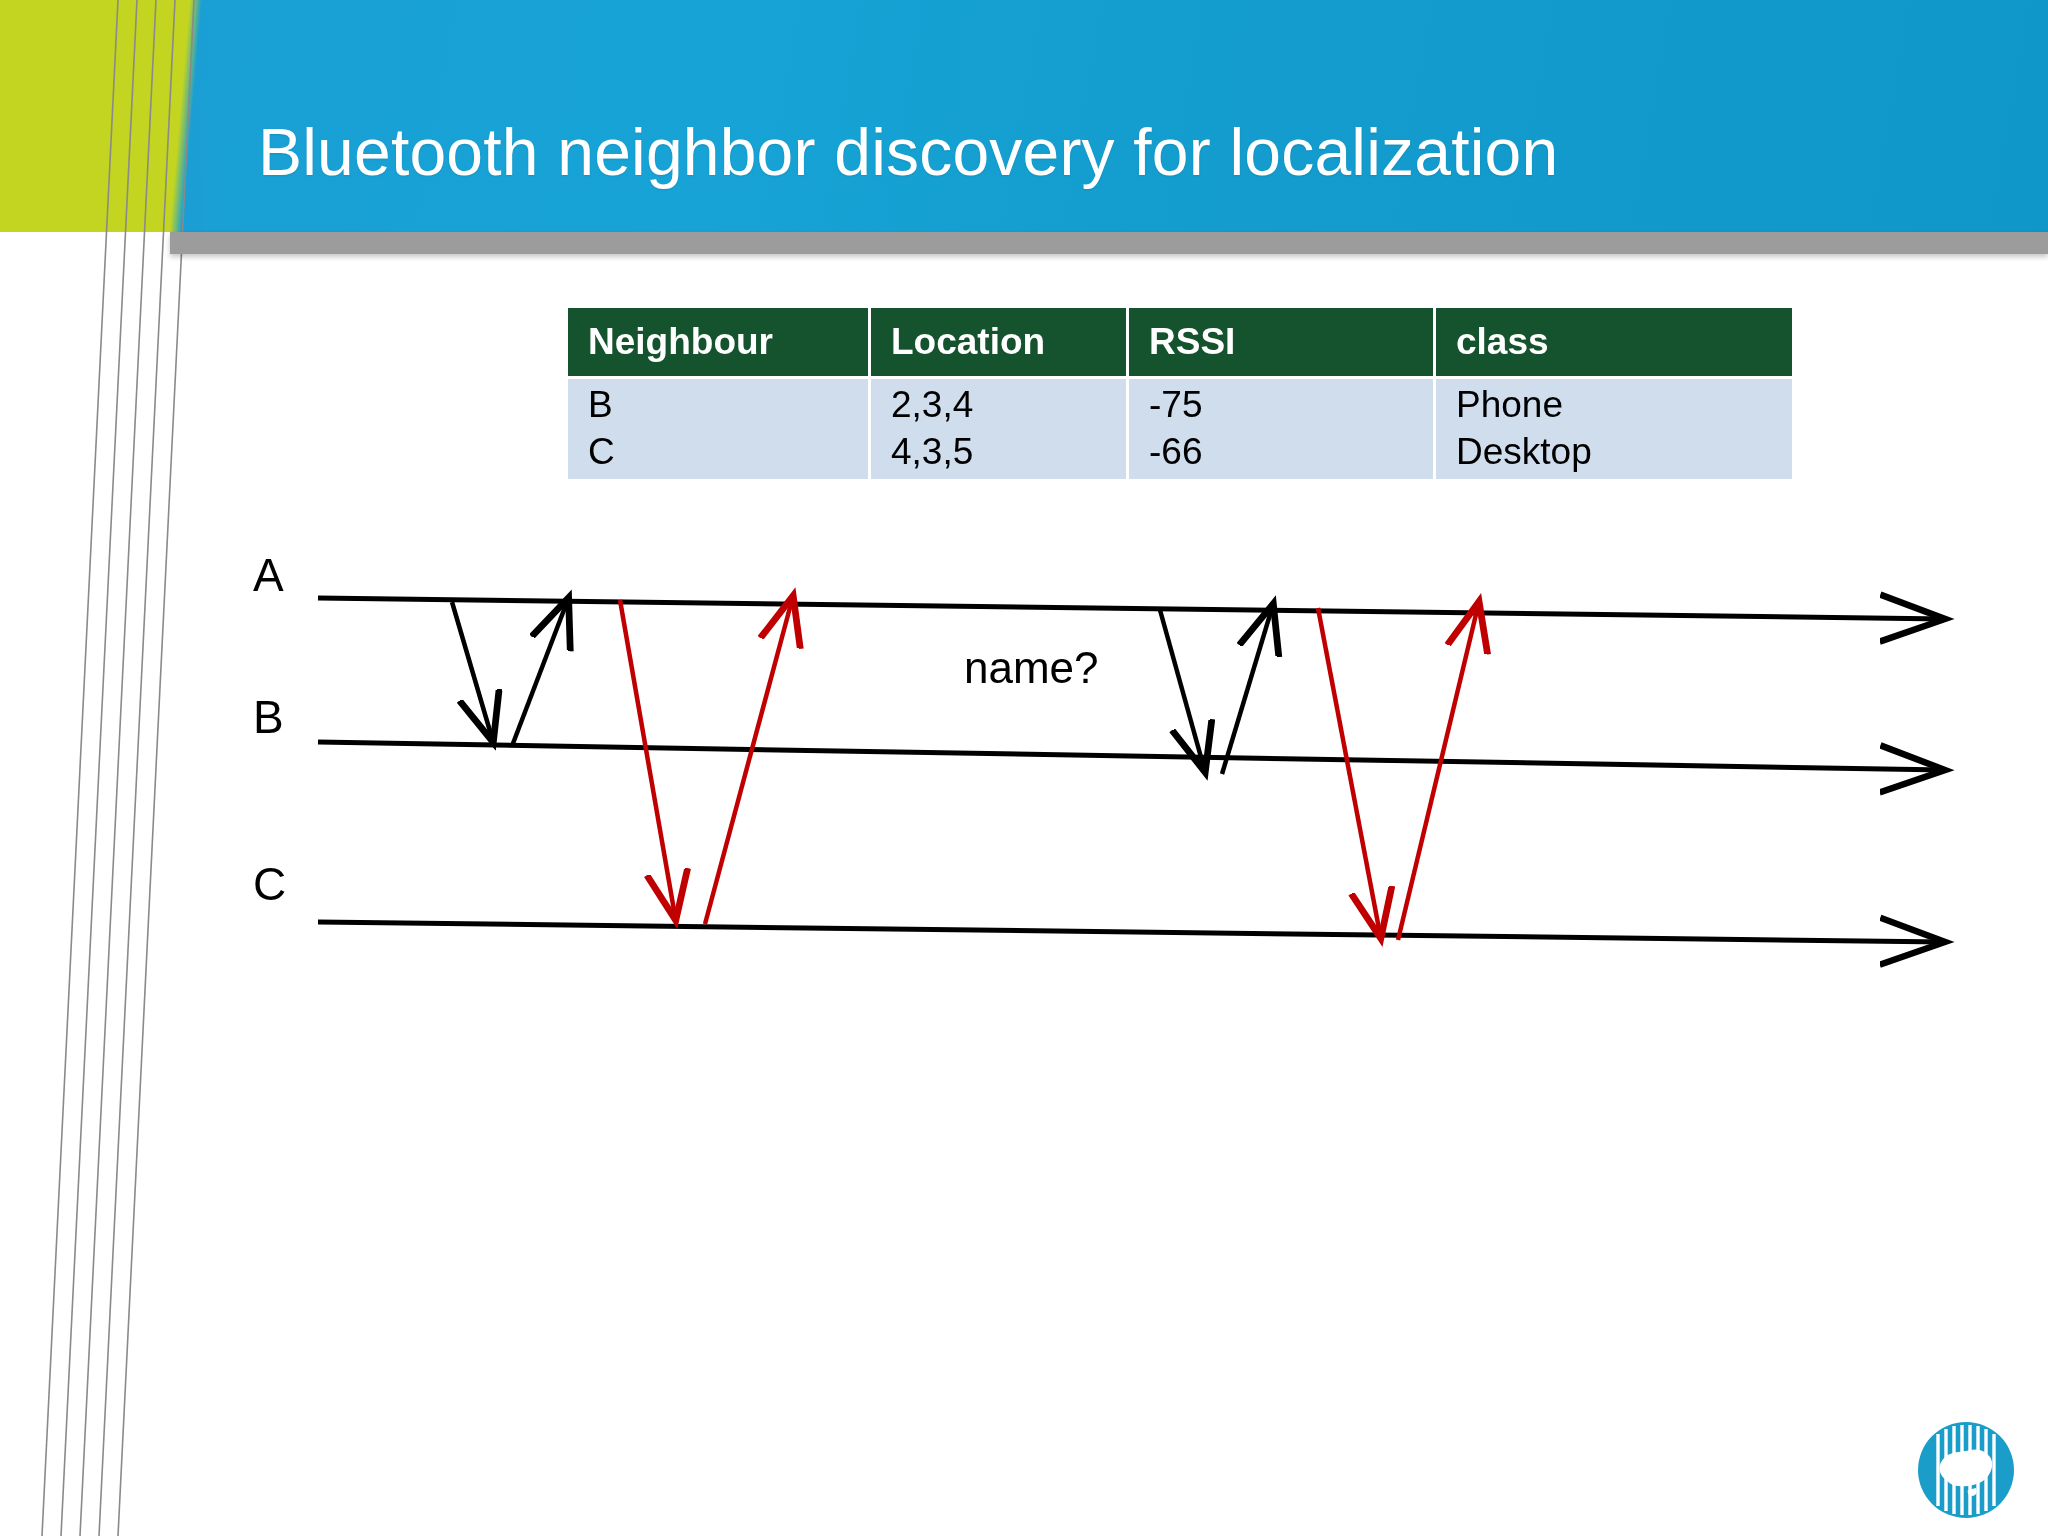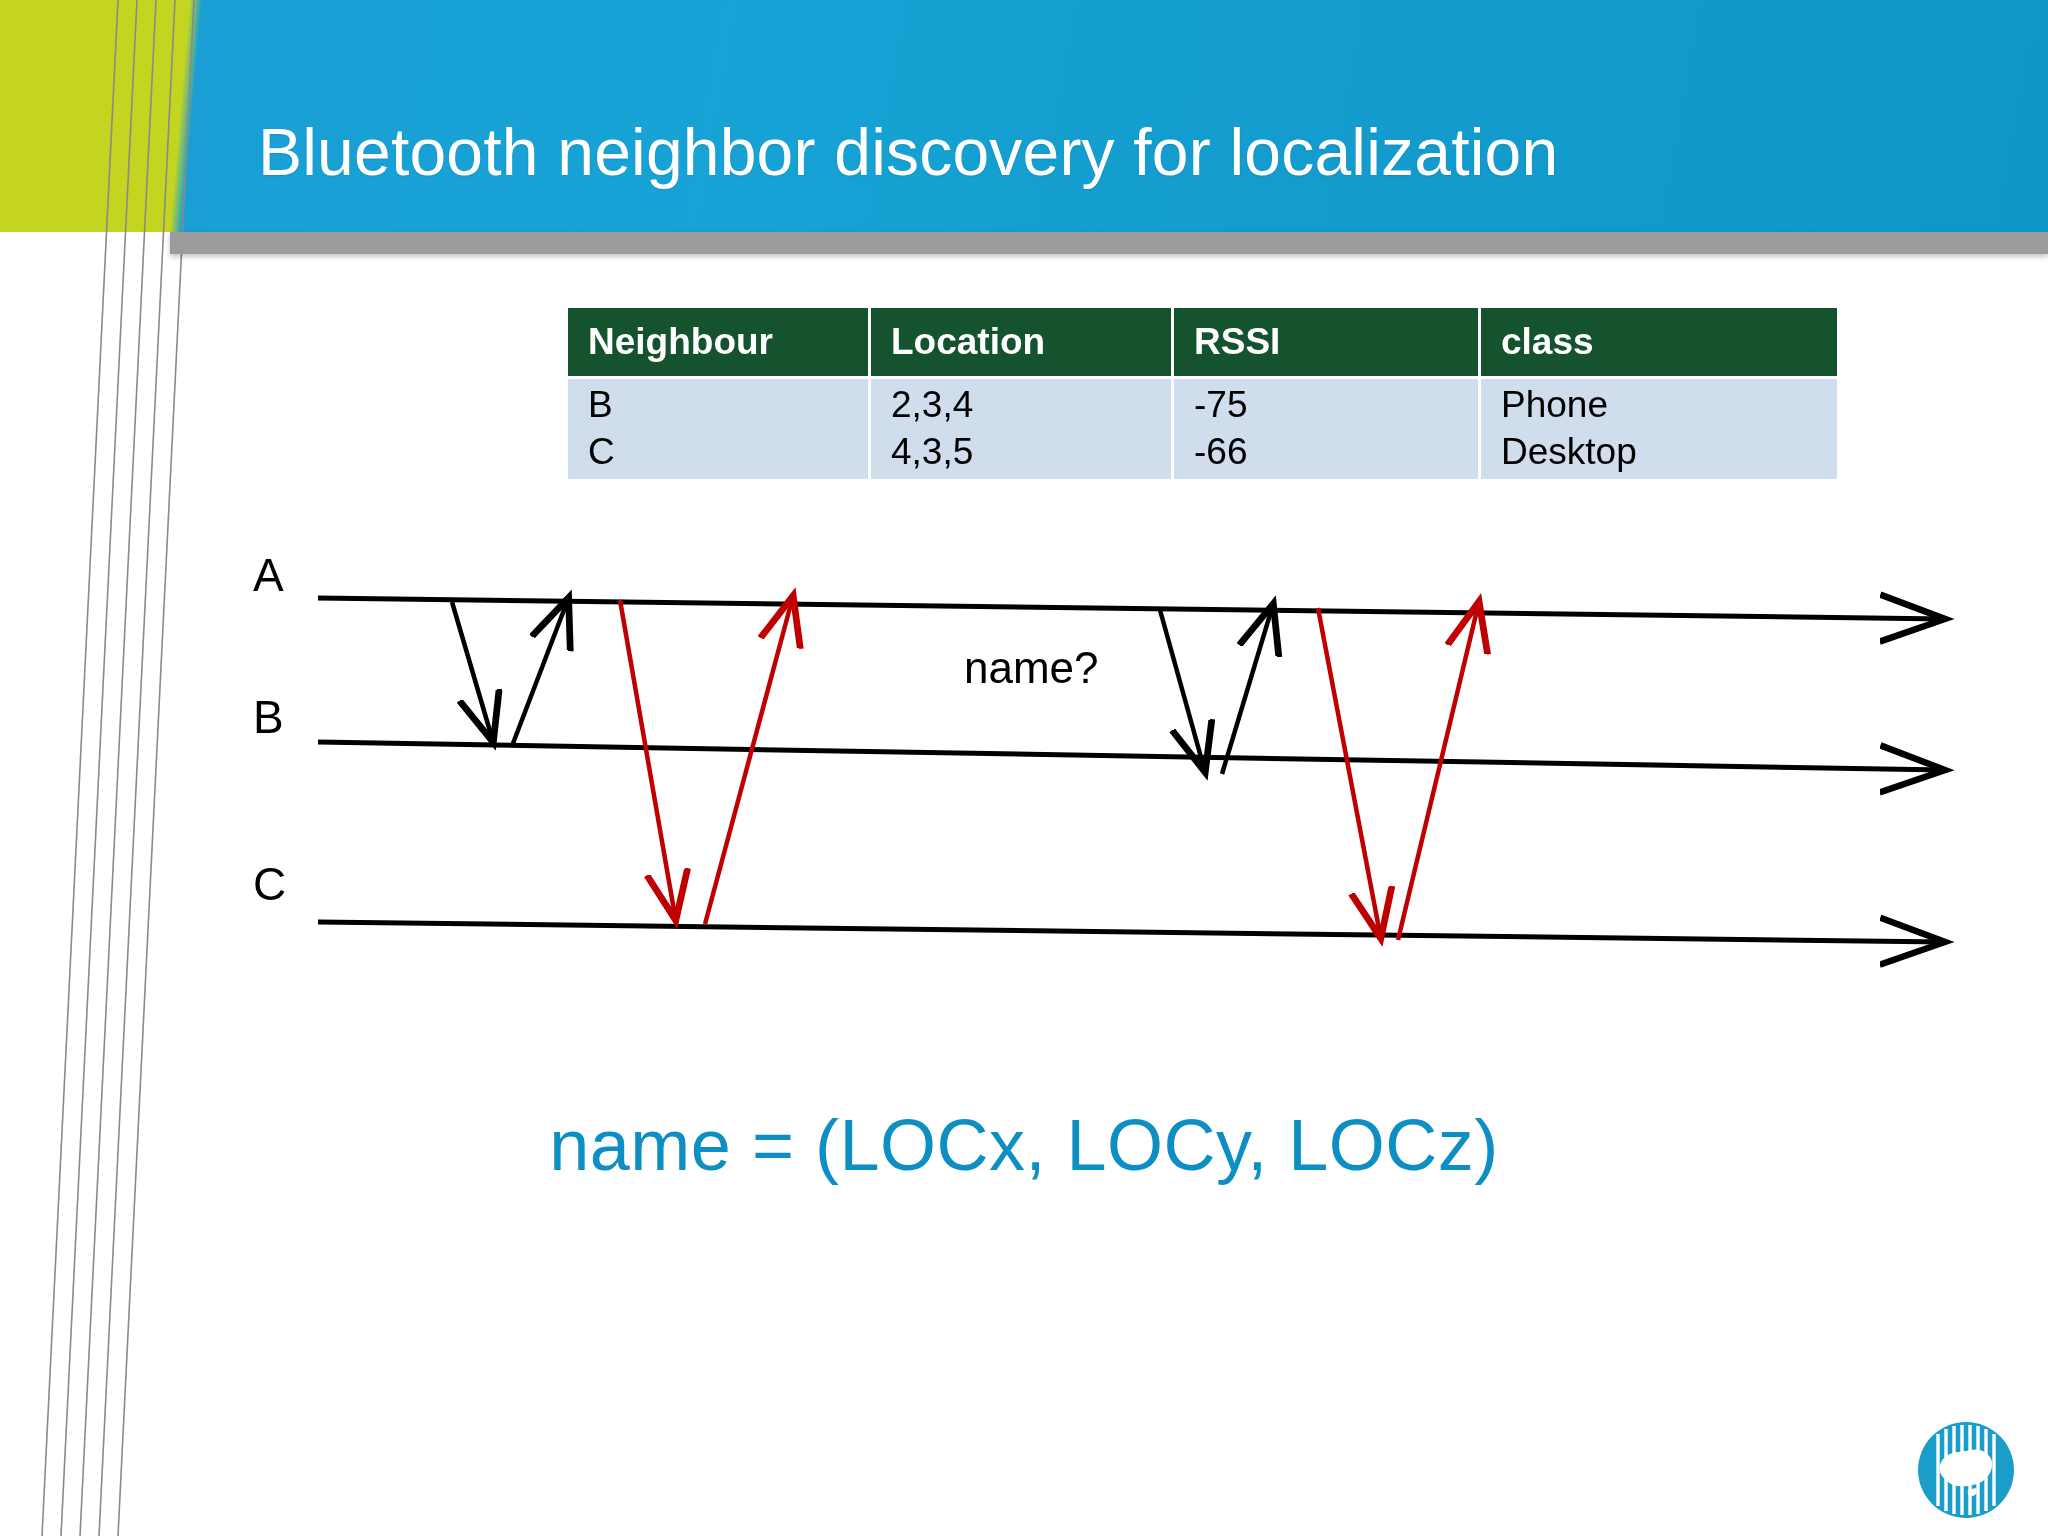--- a/index.html
+++ b/index.html
@@ -49,21 +49,21 @@
     font-size:37px; font-weight:bold; text-align:left;
     padding:13px 0 13px 20px; vertical-align:middle;
   }
   .ndtable td {
     background:#cfdded; color:#000000;
     font-size:37px; font-weight:400; text-align:left;
     padding:3px 0 3px 20px; vertical-align:middle;
     line-height:1.27;
   }
   .col-neigh { width:300px; }
-  .col-loc   { width:300px; }
+  .col-loc   { width:255px; }
   .col-rssi  { width:304px; }
   .col-class { width:356px; }
 
   
   .seq-svg { position:absolute; left:0; top:520px; width:2048px; height:470px; }
 
   .node-label {
     position:absolute; color:#000; font-size:46px; font-weight:400;
   }
   .lbl-A { left:253px; top:548px; }
@@ -160,21 +160,20 @@
 
     <line x1="1160" y1="90" x2="1204" y2="248" stroke="#000" stroke-width="4.5" marker-end="url(#ah-black)"></line>
     <line x1="1222" y1="254" x2="1272" y2="88" stroke="#000" stroke-width="4.5" marker-end="url(#ah-black)"></line>
 
     <line x1="1318" y1="88" x2="1380" y2="414" stroke="#c00000" stroke-width="4.5" marker-end="url(#ah-red)"></line>
     <line x1="1398" y1="420" x2="1478" y2="86" stroke="#c00000" stroke-width="4.5" marker-end="url(#ah-red)"></line>
   </svg>
 
   <div class="diag-text t-name-q">name?</div>
 
-  <div class="formula">name = (LOCx, LOCy, LOCz)</div>
 
   <svg class="csiro" viewBox="0 0 100 100">
     <circle cx="50" cy="50" r="48" fill="#1b9dc9"></circle>
     <g stroke="#ffffff" stroke-width="3.4">
       <line x1="22" y1="14" x2="22" y2="86"></line>
       <line x1="30" y1="9" x2="30" y2="91"></line>
       <line x1="38" y1="6" x2="38" y2="94"></line>
       <line x1="46" y1="5" x2="46" y2="95"></line>
       <line x1="54" y1="5" x2="54" y2="95"></line>
       <line x1="62" y1="6" x2="62" y2="94"></line>

